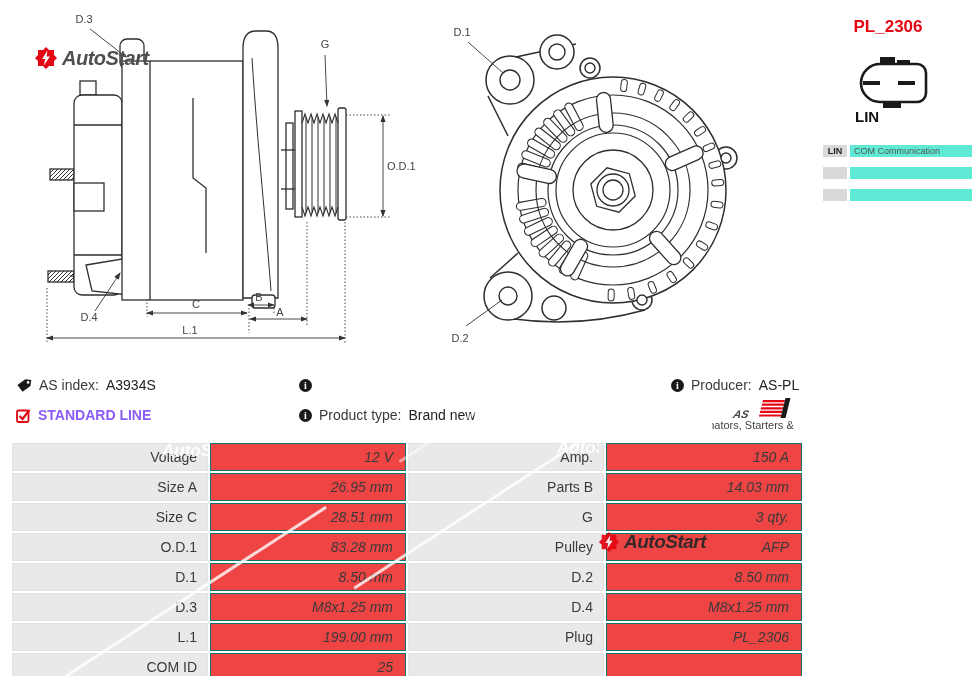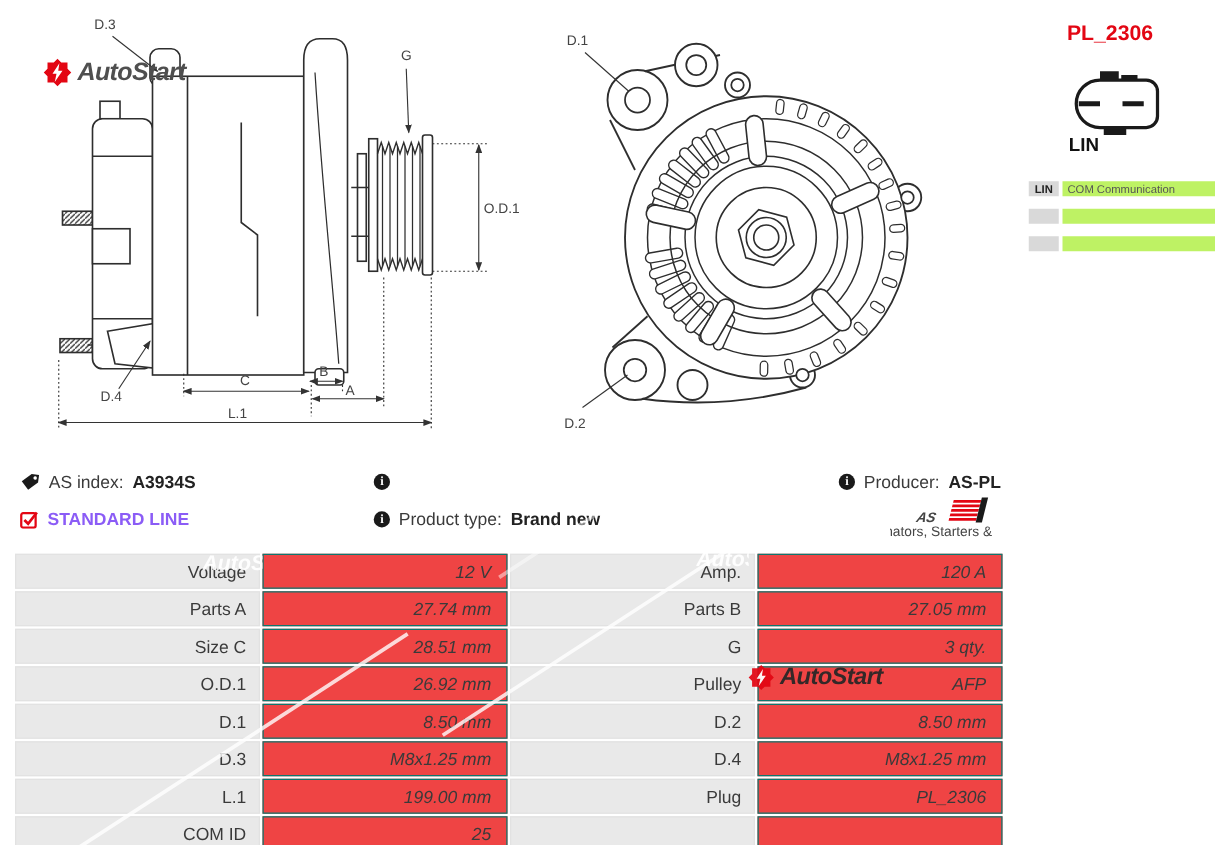--- a/index.html
+++ b/index.html
@@ -16,26 +16,26 @@
   .front-view{left:430px;top:8px;z-index:1;}
   svg text{font-family:"Liberation Sans",sans-serif;font-size:11px;fill:#444;}
 
   
   .plug-code{left:818px;top:17px;width:140px;text-align:center;font-size:17px;font-weight:bold;color:#e30613;}
   .plug-icon{left:840px;top:50px;}
   .plug-type{left:855px;top:108px;font-size:15px;font-weight:bold;color:#111;}
   .comm-table{left:823px;top:145px;width:149px;}
   .comm-row{display:flex;gap:3px;margin-bottom:10px;height:12px;}
   .comm-key{width:24px;background:#d9d9d9;font-size:9px;font-weight:bold;line-height:12px;text-align:center;color:#222;}
-  .comm-val{flex:1;background:#bef264;font-size:9px;line-height:12px;color:#555;padding-left:4px;}
+  .comm-val{flex:1;background:#5eead4;font-size:9px;line-height:12px;color:#555;padding-left:4px;}
 
   
   .info-col{display:flex;flex-direction:column;}
   .i-line{display:flex;align-items:center;gap:7px;height:16px;font-size:14px;color:#3a3a3a;}
-  .i-line b{font-weight:bold;color:#222;}
+  .i-line b{font-weight:normal;color:#222;}
   .i-gap{height:14px;}
   .red-line{color:#8b5cf6;font-weight:bold;}
   .icon-circle{width:13px;height:13px;border-radius:50%;background:#1a1a1a;color:#fff;
                font-size:10px;font-weight:bold;font-family:"Liberation Serif",serif;
                display:inline-flex;align-items:center;justify-content:center;line-height:13px;}
   .aspl-logo{left:712px;top:396px;width:84px;text-align:center;}
 
   
   .specs{left:10px;top:441px;border-collapse:separate;border-spacing:2px;z-index:2;}
   .specs td{height:26px;font-size:14px;color:#3a3a3a;padding:0 10px 0 4px;text-align:right;white-space:nowrap;}
@@ -323,37 +323,37 @@
     <text x="42" y="33" font-size="5.6" fill="#8a8a8a" text-anchor="middle">Alternators, Starters &amp; Parts</text>
   </svg>
 </div>
 
 <table class="abs specs">
   <tbody>
   <tr>
     <td class="lbl">Voltage</td>
     <td class="val">12 V</td>
     <td class="lbl">Amp.</td>
-    <td class="val">120 A</td>
-  </tr>
-  <tr>
-    <td class="lbl">Parts A</td>
-    <td class="val">27.74 mm</td>
+    <td class="val">150 A</td>
+  </tr>
+  <tr>
+    <td class="lbl">Size A</td>
+    <td class="val">26.95 mm</td>
     <td class="lbl">Parts B</td>
-    <td class="val">27.05 mm</td>
+    <td class="val">14.03 mm</td>
   </tr>
   <tr>
     <td class="lbl">Size C</td>
     <td class="val">28.51 mm</td>
     <td class="lbl">G</td>
     <td class="val">3 qty.</td>
   </tr>
   <tr>
     <td class="lbl">O.D.1</td>
-    <td class="val">26.92 mm</td>
+    <td class="val">83.28 mm</td>
     <td class="lbl">Pulley</td>
     <td class="val">AFP</td>
   </tr>
   <tr>
     <td class="lbl">D.1</td>
     <td class="val">8.50 mm</td>
     <td class="lbl">D.2</td>
     <td class="val">8.50 mm</td>
   </tr>
   <tr>

